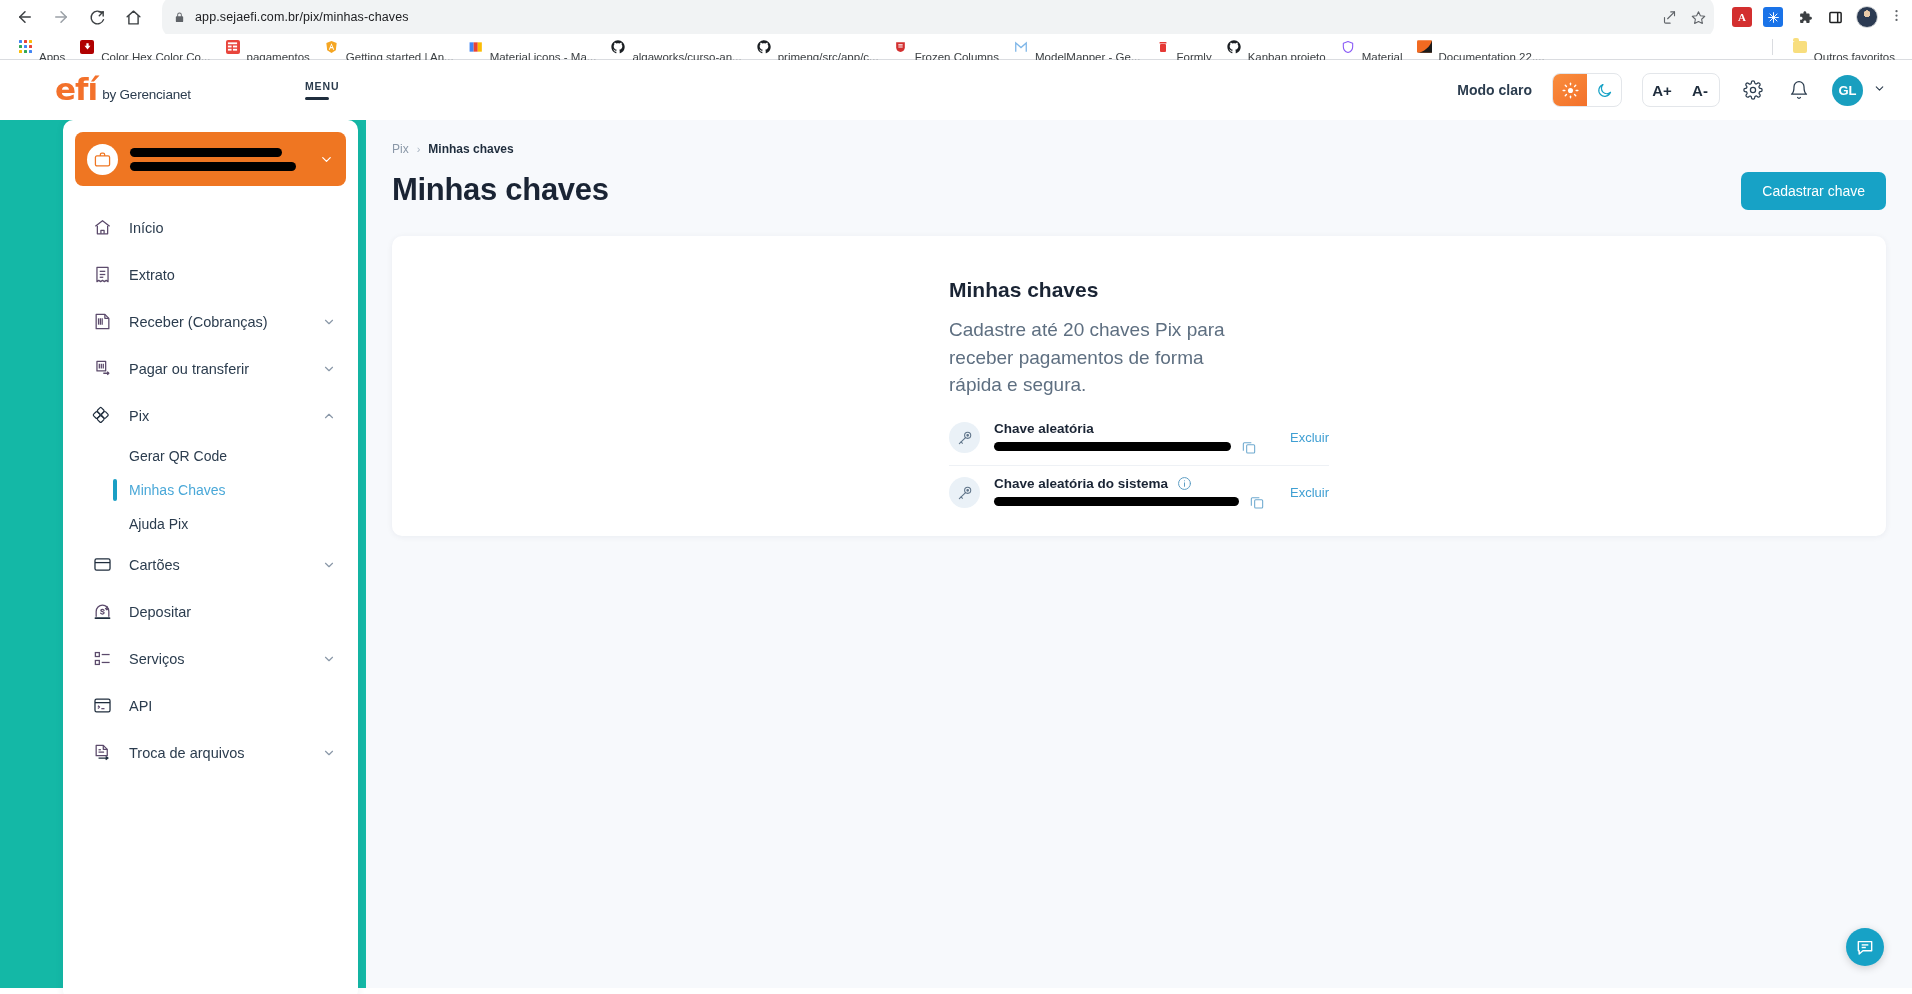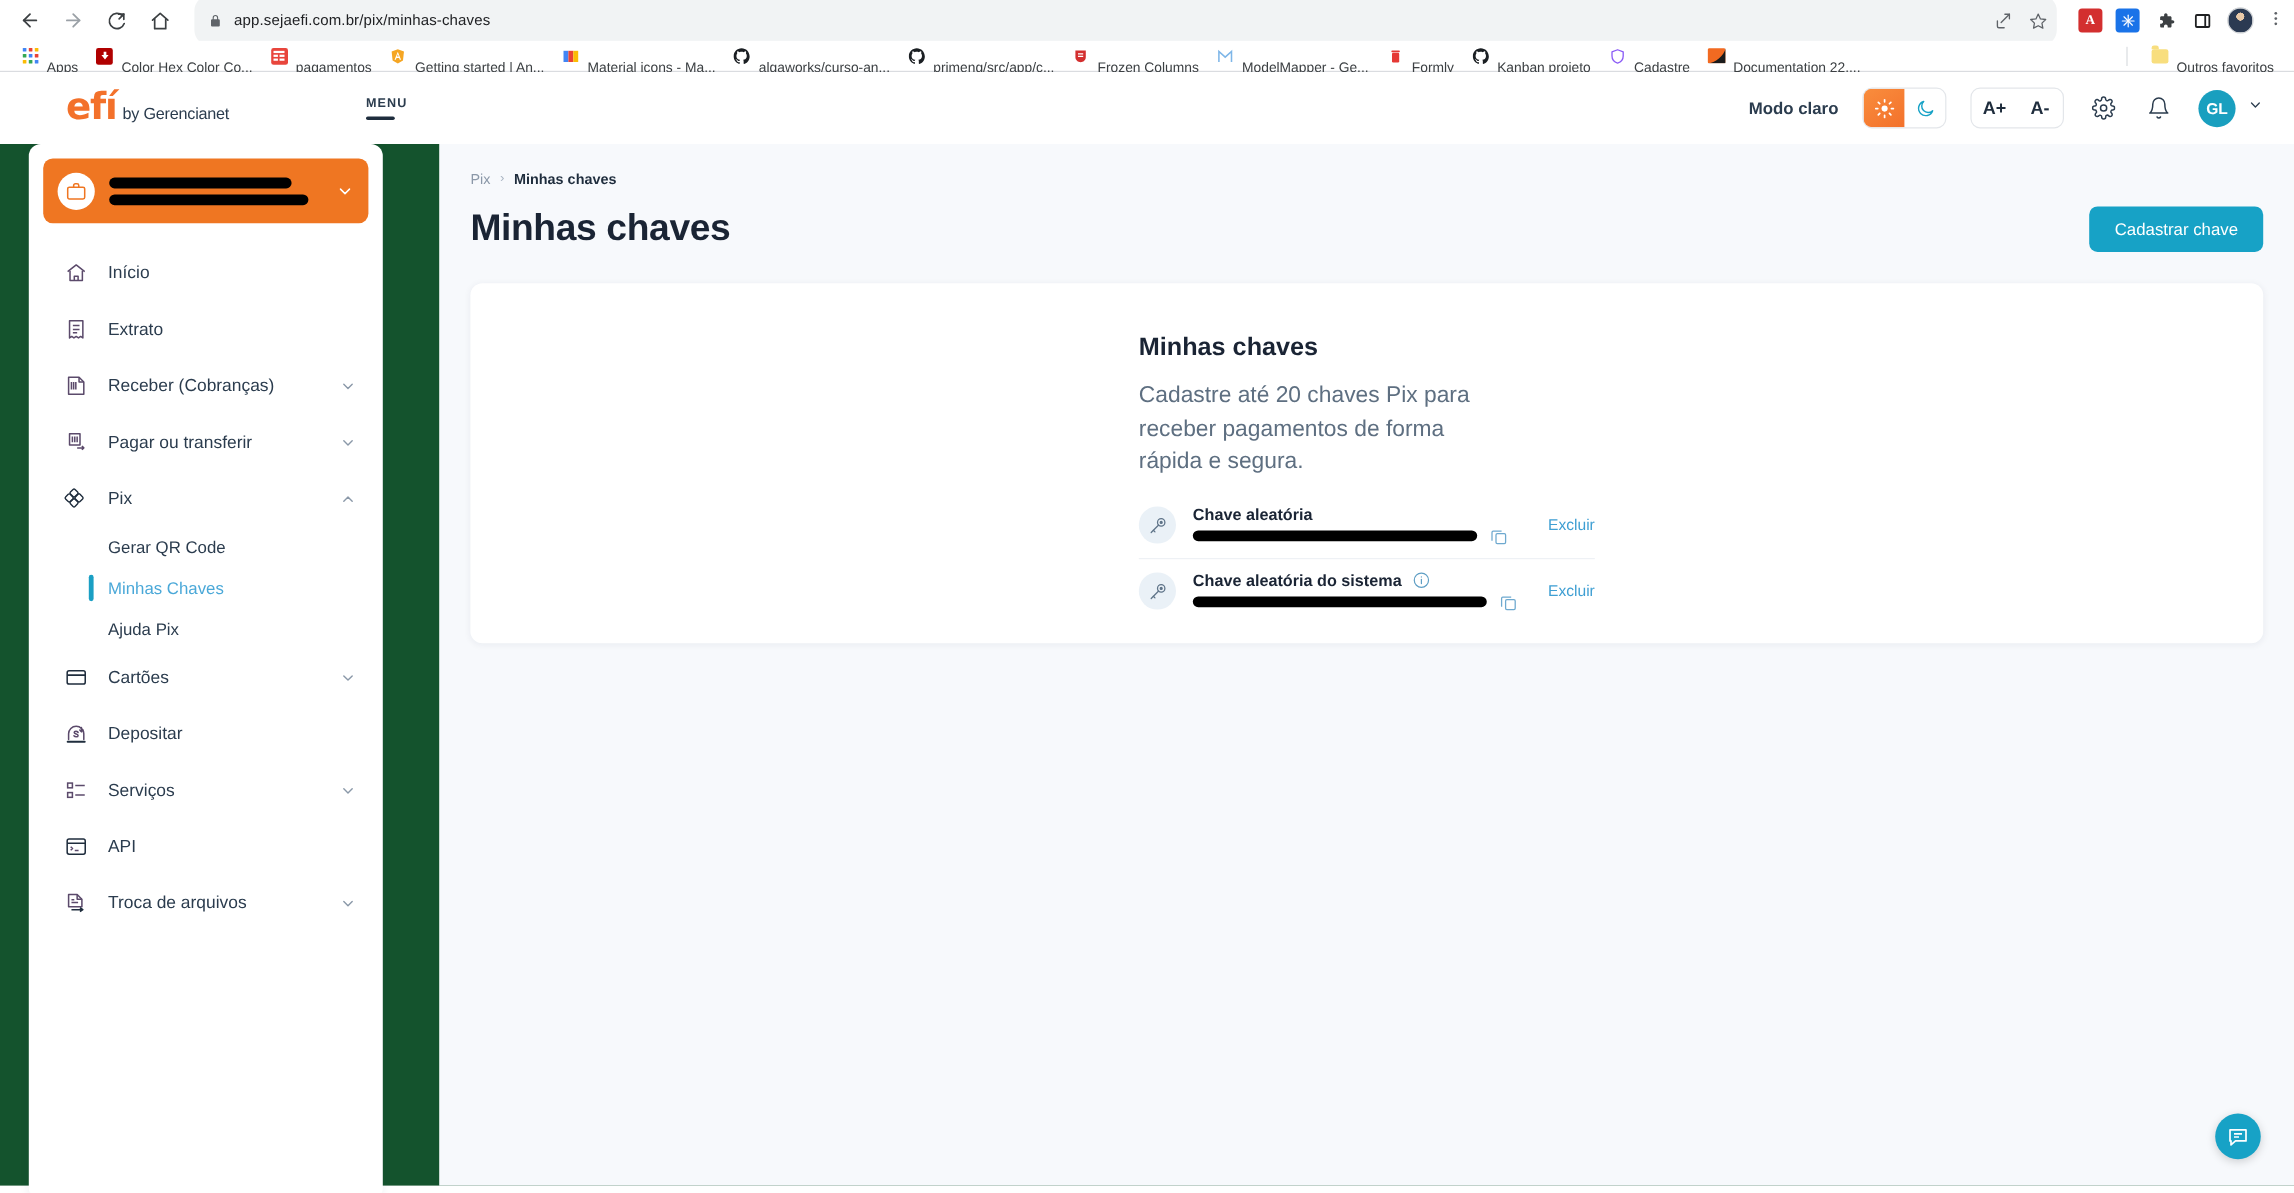--- a/index.html
+++ b/index.html
@@ -52,21 +52,21 @@
   .apps-grid i { width:3px; height:3px; border-radius:.5px; display:block; }
   .sq { width:14px; height:14px; border-radius:2px; display:flex; align-items:center; justify-content:center; }
   .bm-right { position:absolute; right:10px; display:flex; align-items:center; gap:8px; }
   .bm-div { width:1px; height:16px; background:#dadce0; margin-right:4px; }
   .folder-ico {
     width:14px; height:12px; background:#f8de7e; border-radius:2px 2px 2px 2px; position:relative;
   }
   .folder-ico:before{ content:""; position:absolute; top:-3px; left:0; width:6px; height:3px; background:#f8de7e; border-radius:2px 2px 0 0;}
 
   
-  .app { width:100%; height:928px; background:#14532d; position:relative; }
+  .app { width:100%; height:928px; background:#14b8a6; position:relative; }
   .app-header {
     height:60px; display:flex; align-items:center; padding:0 26px 0 55px;
     background:#fff; position:relative; z-index:5;
   }
   .logo { display:flex; align-items:flex-end; gap:5px; }
   .logo-efi { font-size:31px; font-weight:bold; color:#f3712b; letter-spacing:-1px; line-height:.95;
               font-family:"DejaVu Sans", sans-serif; position:relative; }
   .logo-by { font-size:13.5px; color:#2b3c4e; letter-spacing:-.2px; padding-bottom:3px; }
   .menu-toggle { margin-left:114px; display:flex; flex-direction:column; align-items:flex-start; gap:5px; cursor:pointer; }
   .menu-toggle .mt-label { font-size:10.5px; font-weight:bold; color:#2b3c4e; letter-spacing:.9px; }
@@ -87,21 +87,21 @@
             font-size:15px; font-weight:bold; color:#1f2d3d; cursor:pointer; }
   .icon-btn { width:26px; height:26px; display:flex; align-items:center; justify-content:center; cursor:pointer; color:#2b3c4e; }
   .user-chip { display:flex; align-items:center; gap:10px; cursor:pointer; }
   .user-avatar {
     width:31px; height:31px; border-radius:50%; background:#199fbf; color:#fff;
     display:flex; align-items:center; justify-content:center; font-size:13px; font-weight:bold;
   }
 
   
   .app-body { display:flex; height:868px; }
-  .sidebar-col { width:366px; flex:0 0 366px; padding:0 0 0 24px; position:relative; }
+  .sidebar-col { width:366px; flex:0 0 366px; padding:0 0 0 63px; position:relative; }
   .sidebar {
     width:295px; background:#ffffff; border-radius:10px;
     box-shadow:0 1px 8px rgba(22,40,66,.07); padding:0 0 20px 0;
     position:relative; height:880px; overflow:hidden;
   }
   .account-card {
     margin:12px 12px 10px 12px; height:54px; background:#ef7622; border-radius:8px;
     display:flex; align-items:center; padding:0 12px; gap:12px; cursor:pointer;
   }
   .account-icon {
@@ -376,21 +376,21 @@
       </span>
       <span class="bm-label">Kanban projeto</span>
     </div>
 
     <div class="bm">
       <span class="bm-ico">
         <svg width="14" height="14" viewBox="0 0 24 24" fill="none" stroke="#8b5cf6" stroke-width="1.9" stroke-linejoin="round">
             <path d="M12 2.5 4 5.5v6c0 5 3.4 8.6 8 10 4.6-1.4 8-5 8-10v-6l-8-3z"></path>
           </svg>
       </span>
-      <span class="bm-label">Cadastre</span>
+      <span class="bm-label">Material</span>
     </div>
 
     <div class="bm">
       <span class="bm-ico">
         <svg width="15" height="13" viewBox="0 0 24 20">
             <rect width="24" height="20" rx="2" fill="#f26a21"></rect>
             <path d="M0 20 C10 20 22 10 24 0 L24 20z" fill="#1b1b1b"></path>
           </svg>
       </span>
       <span class="bm-label">Documentation 22....</span>

